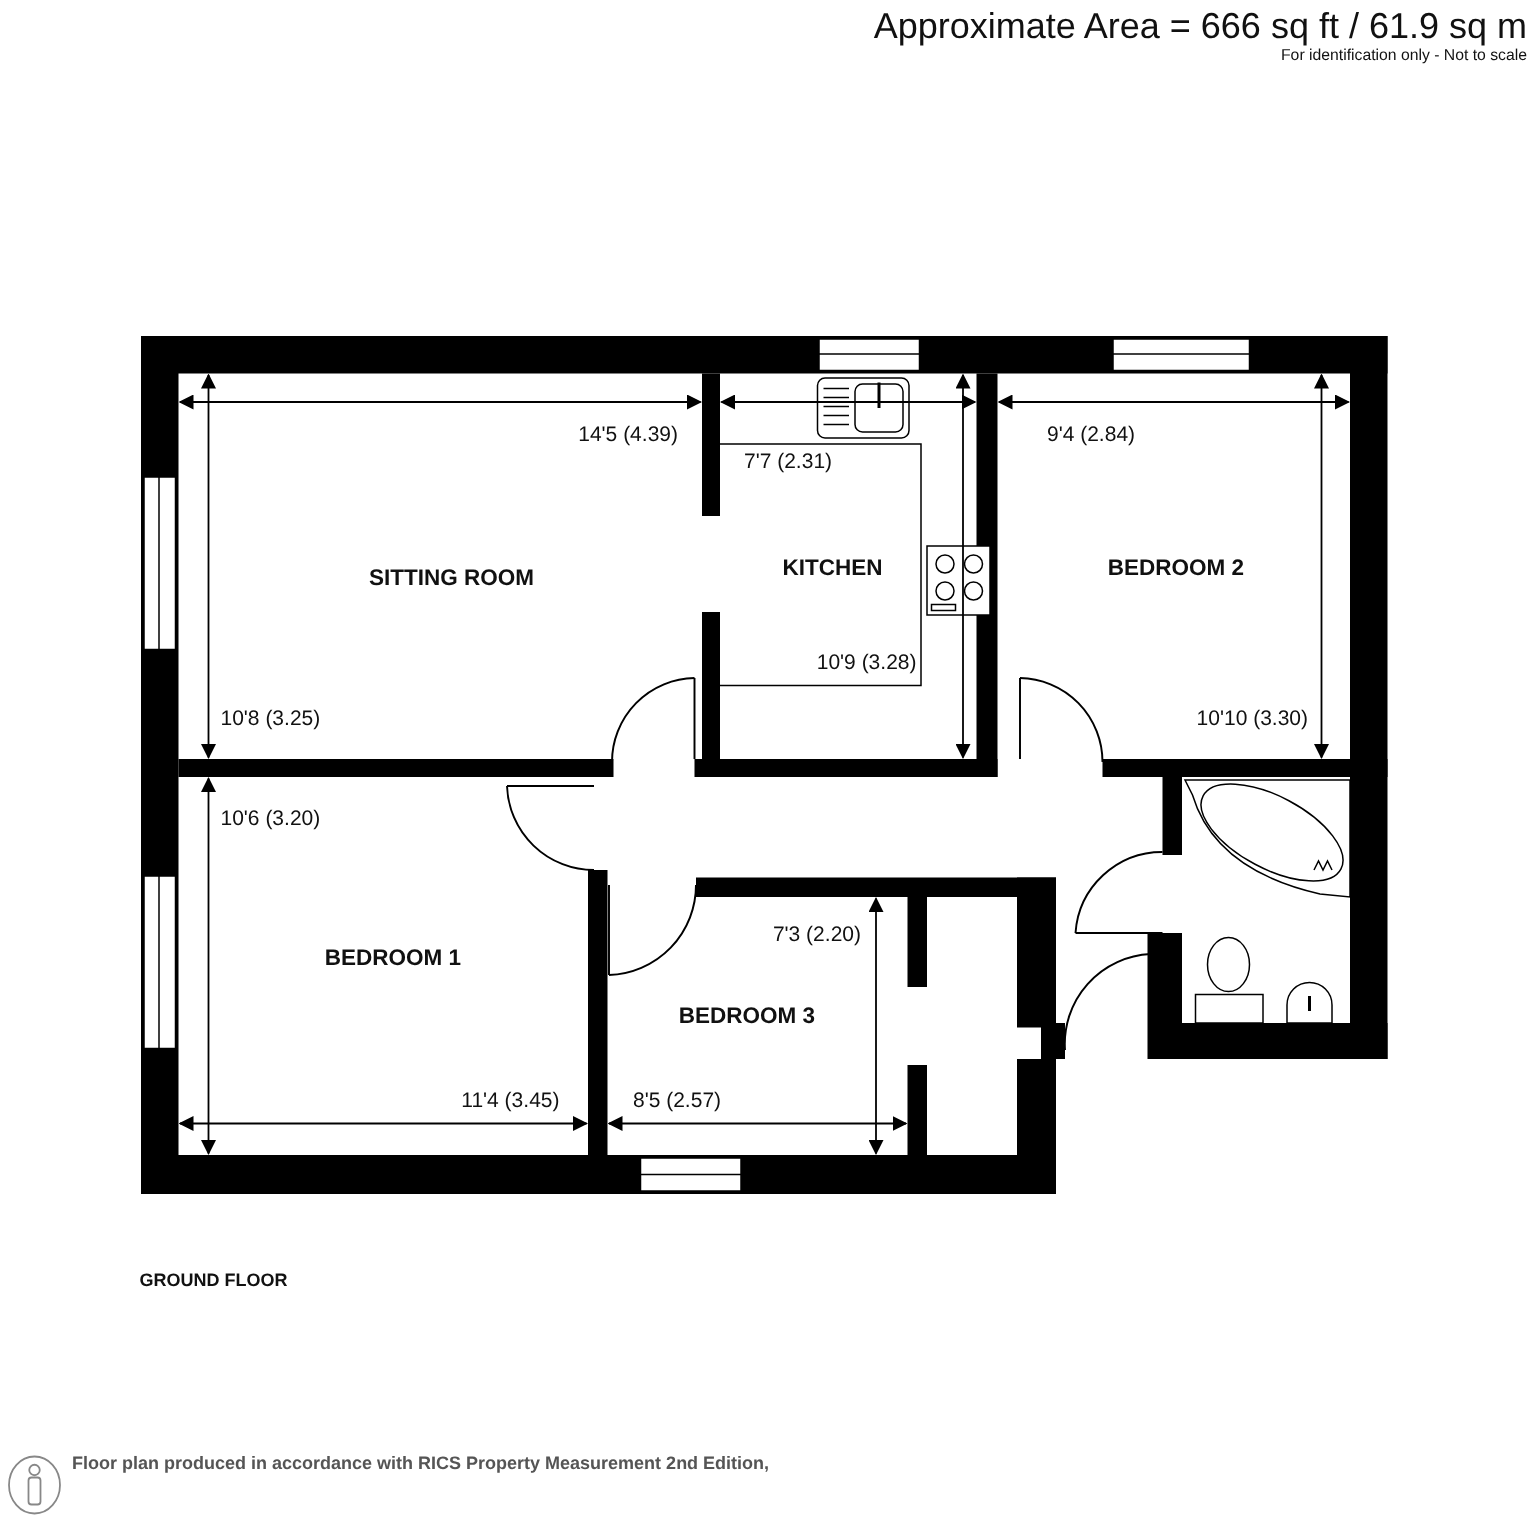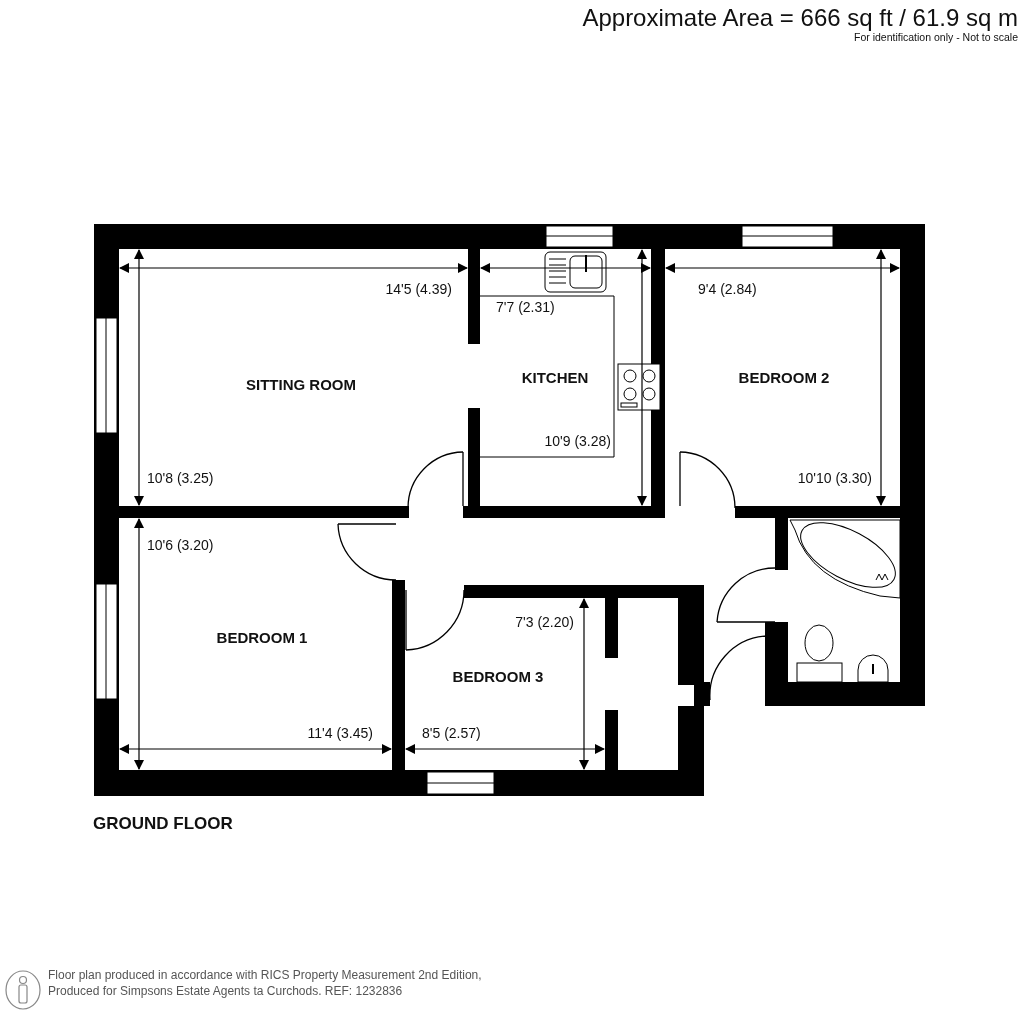--- a/index.html
+++ b/index.html
@@ -2,22 +2,22 @@
 <html><head>
   <meta charset="utf-8">
   <style>
     html, body { margin: 0; padding: 0; background: #ffffff; }
     body { width: 1024px; height: 1018px; position: relative; overflow: hidden; font-family: "Liberation Sans", sans-serif; color: #111; }
     .area { position: absolute; right: 6px; top: 4px; font-size: 24px; color: #111; white-space: nowrap; }
     .note { position: absolute; right: 6px; top: 31px; font-size: 10.5px; color: #111; white-space: nowrap; }
     svg#plan { position: absolute; left: 0; top: 0; }
     .room-label { font-family: "Liberation Sans", sans-serif; font-weight: bold; font-size: 15px; fill: #111; }
     .dim { font-family: "Liberation Sans", sans-serif; font-size: 14px; fill: #111; }
-    .floor-label { position: absolute; left: 93px; top: 814px; font-weight: bold; font-size: 17px; }
-    .footer { position: absolute; left: 48px; top: 968px; font-size: 12px; line-height: 15.5px; color: #555; white-space: nowrap; }
+    .floor-label { position: absolute; left: 93px; top: 846px; font-weight: bold; font-size: 12px; }
+    .footer { position: absolute; left: 48px; top: 968px; font-size: 12px; line-height: 15.5px; color: #555; white-space: nowrap; font-weight: bold; }
     .footer .copy { margin-left: 10px; }
     .foot-icon { position: absolute; left: 4px; top: 969px; }
   </style>
 </head>
 <body>
 
 <div class="area">Approximate Area = 666 sq ft / 61.9 sq m</div>
 <div class="note">For identification only - Not to scale</div>
 
 <svg id="plan" width="1024" height="1018" viewBox="0 0 1024 1018">
@@ -176,14 +176,13 @@
 <div class="floor-label">GROUND FLOOR</div>
 
 <svg class="foot-icon" width="38" height="42" viewBox="0 0 38 42">
   <ellipse cx="19" cy="21" rx="17" ry="19" fill="none" stroke="#888" stroke-width="1.2"></ellipse>
   <circle cx="19" cy="11" r="3.5" fill="none" stroke="#888" stroke-width="1.2"></circle>
   <rect x="15" y="16" width="8" height="18" rx="2" fill="none" stroke="#888" stroke-width="1.2"></rect>
 </svg>
 
 <div class="footer">
   <div>Floor plan produced in accordance with RICS Property Measurement 2nd Edition,</div>
-  <div>Produced for Simpsons Estate Agents ta Curchods.   REF: 1232836</div>
 </div>
 
 </body></html>

